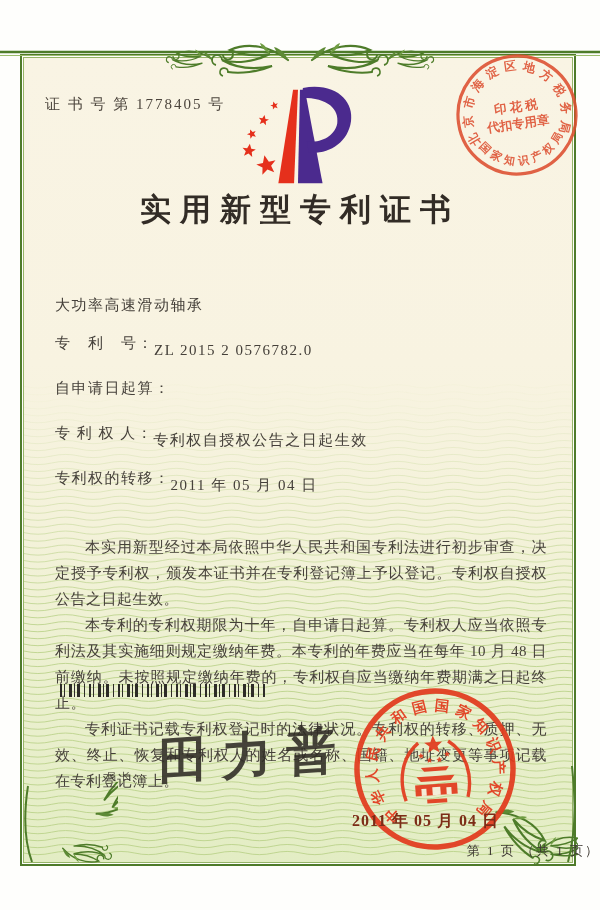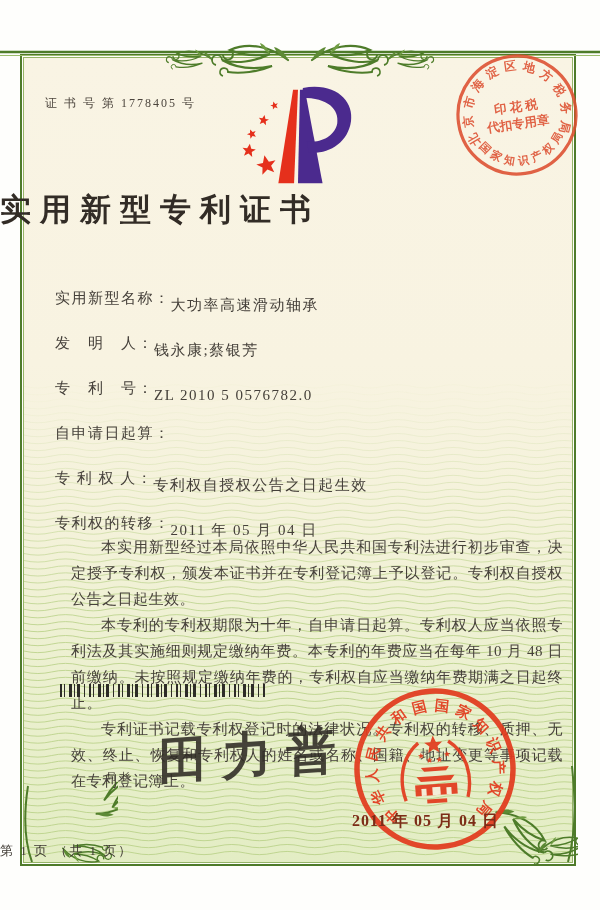--- a/index.html
+++ b/index.html
@@ -9,50 +9,50 @@
   #top-ornament{position:absolute;left:0;top:30px;width:600px;height:48px;z-index:2;}
   
   #frame{position:absolute;left:20px;top:54px;width:556px;height:812px;
          border:2px solid #4f7b2b;box-sizing:border-box;z-index:1;}
   #frame-inner{position:absolute;left:1px;top:1px;right:1px;bottom:1px;
          border:1px solid #96b468;
          background:linear-gradient(180deg,#f9f4e4 0%,#f8f3e1 38%,#f4f2da 58%,#ecf0d0 76%,#e6eec8 92%,#e3edc4 100%);}
   #waves{position:absolute;left:0;top:0;width:100%;height:100%;z-index:0;}
   .corner-flourish{position:absolute;z-index:1;}
   
-  #cert-number{position:absolute;left:45px;top:95px;font-size:12px;letter-spacing:2px;color:#4c453d;z-index:2;}
+  #cert-number{position:absolute;left:45px;top:95px;font-size:15px;letter-spacing:2px;color:#4c453d;z-index:2;}
   #sipo-logo{position:absolute;left:238px;top:82px;width:118px;height:108px;z-index:2;}
   #tax-stamp{position:absolute;left:450px;top:48px;width:134px;height:134px;z-index:5;
              opacity:.88;transform:rotate(-8deg);}
-  #doc-title{position:absolute;left:0;top:189px;width:600px;
+  #doc-title{position:absolute;left:0;top:189px;width:600px;text-align:center;
              font-size:31px;font-weight:bold;letter-spacing:9px;color:#322c26;z-index:2;}
   #fields{position:absolute;left:55px;top:276px;width:470px;z-index:2;}
   .field-row{height:45px;display:flex;align-items:center;font-size:15px;letter-spacing:1.5px;color:#45403a;}
   .field-label{white-space:pre;}
   .field-value{white-space:pre;margin-top:14px;}
   #paragraphs{position:absolute;left:55px;top:534px;width:492px;z-index:2;
-              font-size:15px;line-height:26px;text-align:justify;color:#46413a;letter-spacing:.5px;margin-left:16px;}
+              font-size:15px;line-height:26px;text-align:justify;color:#46413a;letter-spacing:.5px;}
   #paragraphs p{margin:0;text-indent:2em;}
   #barcode{position:absolute;left:60px;top:684px;width:206px;height:13px;z-index:2;
     background:repeating-linear-gradient(90deg,
       #2e2c28 0 2px,transparent 2px 4px,
       #2e2c28 4px 5px,transparent 5px 9px,
       #2e2c28 9px 12px,transparent 12px 14px,
       #2e2c28 14px 15px,transparent 15px 17px,
       #2e2c28 17px 20px,transparent 20px 24px,
       #2e2c28 24px 25px,transparent 25px 29px);}
   #sig-title{position:absolute;left:106px;top:770px;font-size:10px;letter-spacing:5px;color:#3c362f;z-index:3;}
   #sig-name{position:absolute;left:158px;top:722px;font-size:50px;font-weight:600;color:#2f2b25;
             transform:rotate(-4deg) skewX(-4deg);letter-spacing:14px;opacity:.88;z-index:3;
             font-family:"Liberation Serif","DejaVu Serif",serif;}
   #issuing-seal{position:absolute;left:349px;top:683px;width:172px;height:172px;z-index:3;
                 opacity:.93;transform:rotate(-4deg);}
   #seal-date{position:absolute;left:352px;top:811px;font-size:16px;letter-spacing:1px;
              color:#7c2c17;font-weight:bold;z-index:4;white-space:pre;}
-  #footer-page{position:absolute;left:0;top:842px;width:600px;text-align:left;
+  #footer-page{position:absolute;left:0;top:842px;width:600px;text-align:right;
                font-size:13px;letter-spacing:2px;color:#3f3a33;z-index:2;}
   svg text{font-family:"Liberation Serif","DejaVu Serif",serif;}
 </style>
 </head>
 <body>
 
 <div id="photo">
 
   <svg width="0" height="0" style="position:absolute" aria-hidden="true">
     <defs>
@@ -205,32 +205,27 @@
         <text transform="rotate(-232) translate(0,-47) rotate(180)" text-anchor="middle" dominant-baseline="middle" font-size="11">局</text>
       </g>
     <text x="0" y="-4" text-anchor="middle" font-size="12.5" font-weight="bold" fill="#dd4f30">印 花 税</text>
     <text x="0" y="13" text-anchor="middle" font-size="12.5" font-weight="bold" fill="#dd4f30">代扣专用章</text>
   </svg>
 
   <div id="doc-title">实用新型专利证书</div>
 
   <div id="fields">
     <div class="field-row">
-      <span class="field-label">实用新型名称：</span>
         <span class="field-value">大功率高速滑动轴承</span>
     </div>
 
-    <div class="field-row">
-      <span class="field-label">发　明　人：</span>
-        <span class="field-value">钱永康;蔡银芳</span>
-    </div>
 
     <div class="field-row">
       <span class="field-label">专　利　号：</span>
-        <span class="field-value">ZL 2010 5 0576782.0</span>
+        <span class="field-value">ZL 2015 2 0576782.0</span>
     </div>
 
     <div class="field-row">
       <span class="field-label">自申请日起算：</span>
     </div>
 
     <div class="field-row">
       <span class="field-label">专 利 权 人：</span>
         <span class="field-value">专利权自授权公告之日起生效</span>
     </div>

